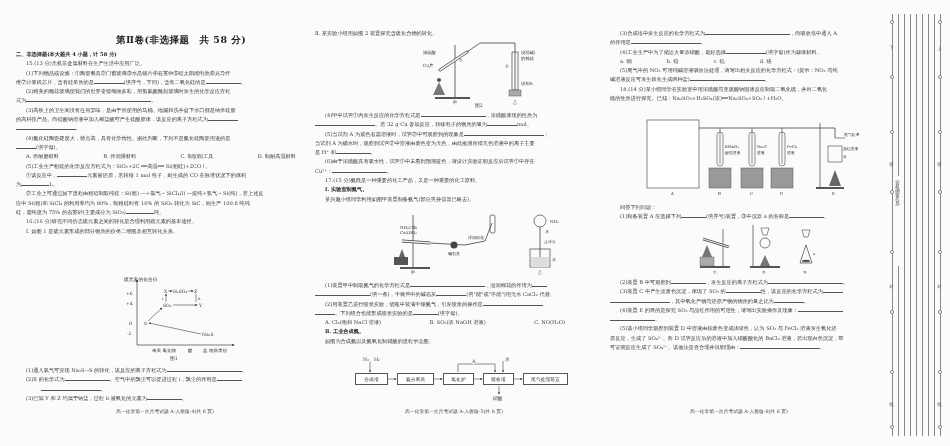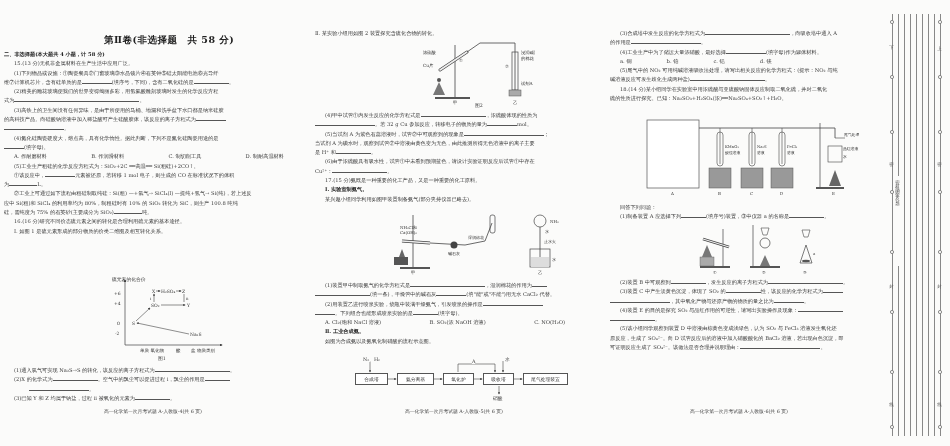--- a/index.html
+++ b/index.html
@@ -1,19 +1,19 @@
 <!DOCTYPE html>
 <html><head>
 <meta charset="utf-8">
 <style>
   * { box-sizing: border-box; margin: 0; padding: 0; }
   html, body { width: 950px; height: 446px; background: #fbfbfa; overflow: hidden; }
   body { font-family: "DejaVu Serif", "Liberation Serif", serif; color: #333; position: relative; }
   .page { position: absolute; top: 0; height: 446px; }
-  .p4 { left: 4px; width: 290px; }
+  .p4 { left: 16px; width: 290px; }
   .p5 { left: 315px; width: 290px; }
   .p6 { left: 610px; width: 265px; }
   .txt { font-size: 5.2px; line-height: 9.3px; color: #3a3a3a; white-space: nowrap; overflow: hidden; }
   .ind { padding-left: 10px; }
   .blank { display: inline-block; border-bottom: 0.6px solid #555; height: 6px; vertical-align: baseline; }
   .title { position: absolute; font-size: 9.5px; font-weight: bold; color: #222; letter-spacing: 0.5px; }
   .bold { font-weight: bold; color: #222; }
   .footer { position: absolute; font-size: 4.8px; color: #444; white-space: nowrap; }
   .abs { position: absolute; }
   .opts { display: flex; justify-content: space-between; }

